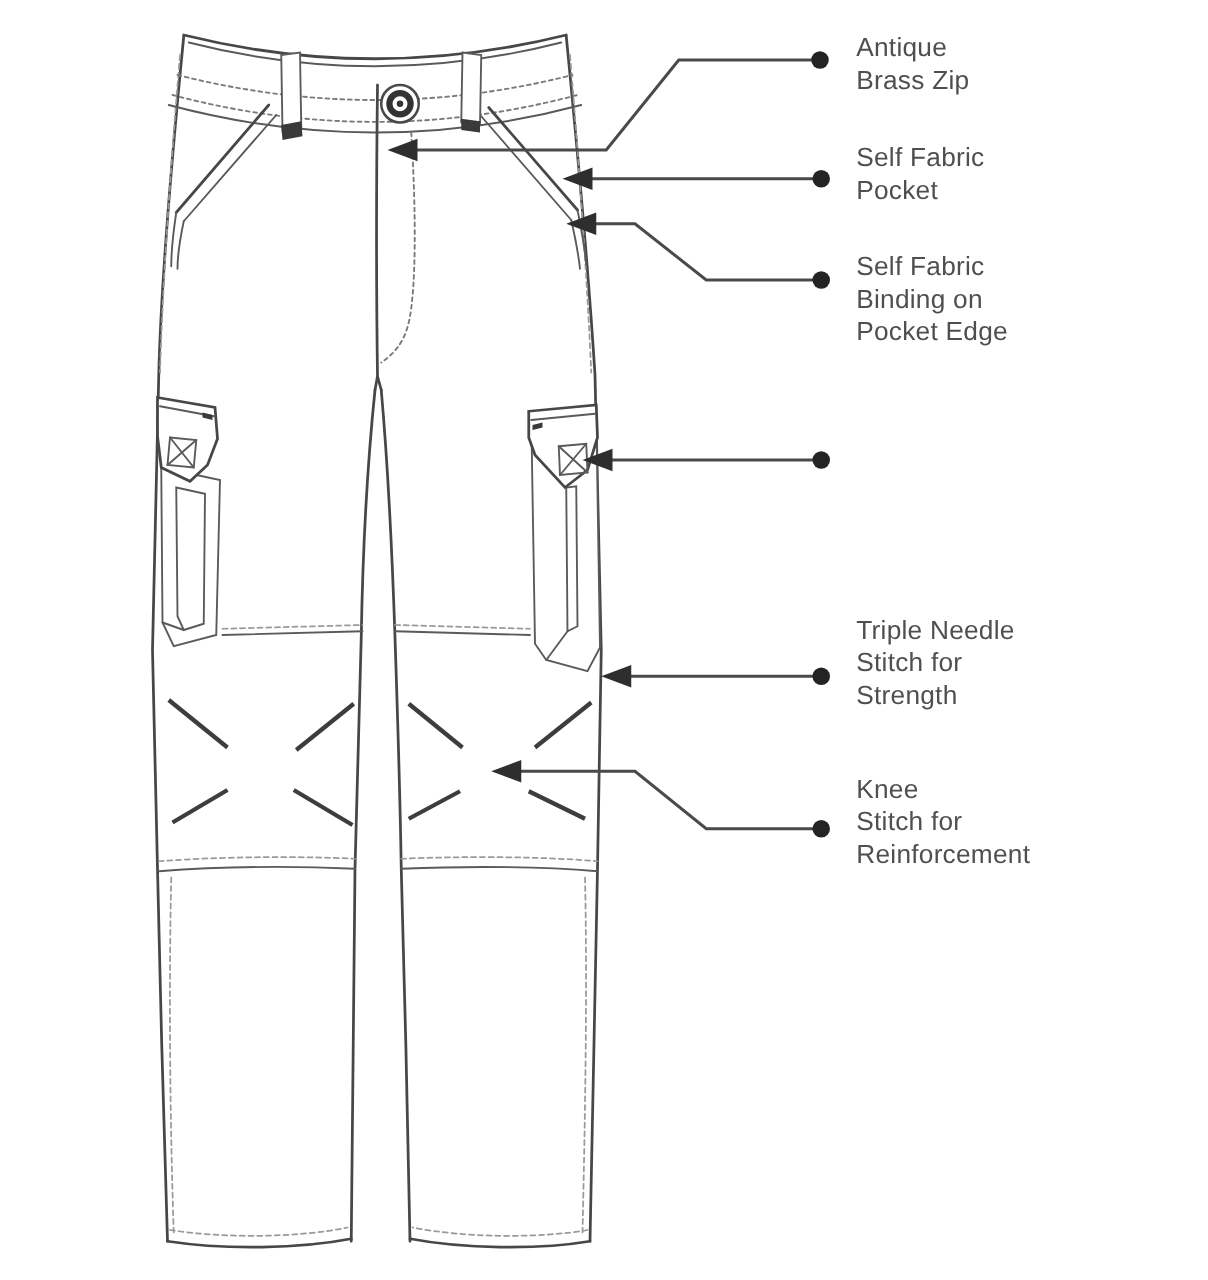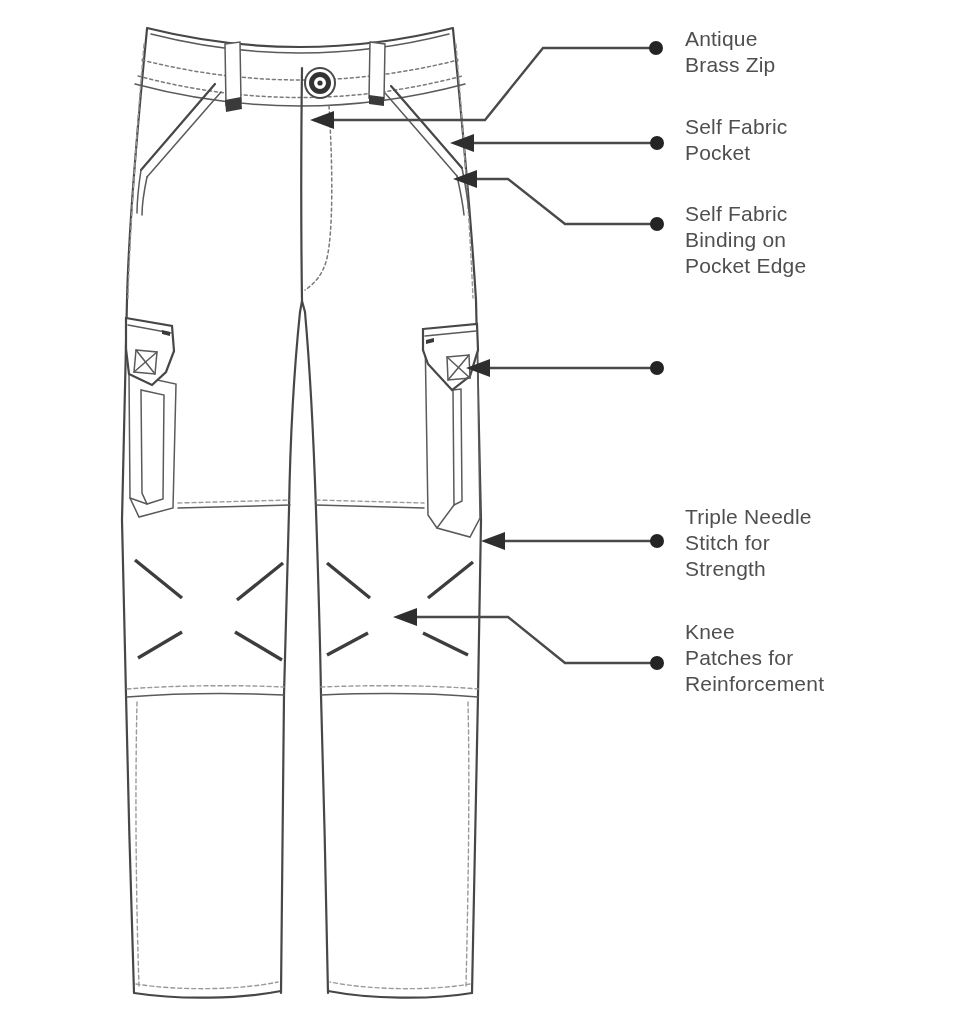--- a/index.html
+++ b/index.html
@@ -196,20 +196,20 @@
 Brass Zip</div>
 
   <div class="callout-label" style="left:685px;top:114px;">Self Fabric
 Pocket</div>
 
   <div class="callout-label" style="left:685px;top:201px;">Self Fabric
 Binding on
 Pocket Edge</div>
 
 
-  <div class="callout-label" style="left:685px;top:504px;">Triple Needle
+  <div class="callout-label" style="left:685px;top:492px;">Triple Needle
 Stitch for
 Strength</div>
 
   <div class="callout-label" style="left:685px;top:619px;">Knee
-Patches for
+Stitch for
 Reinforcement</div>
 </div>
 
 </body></html>

